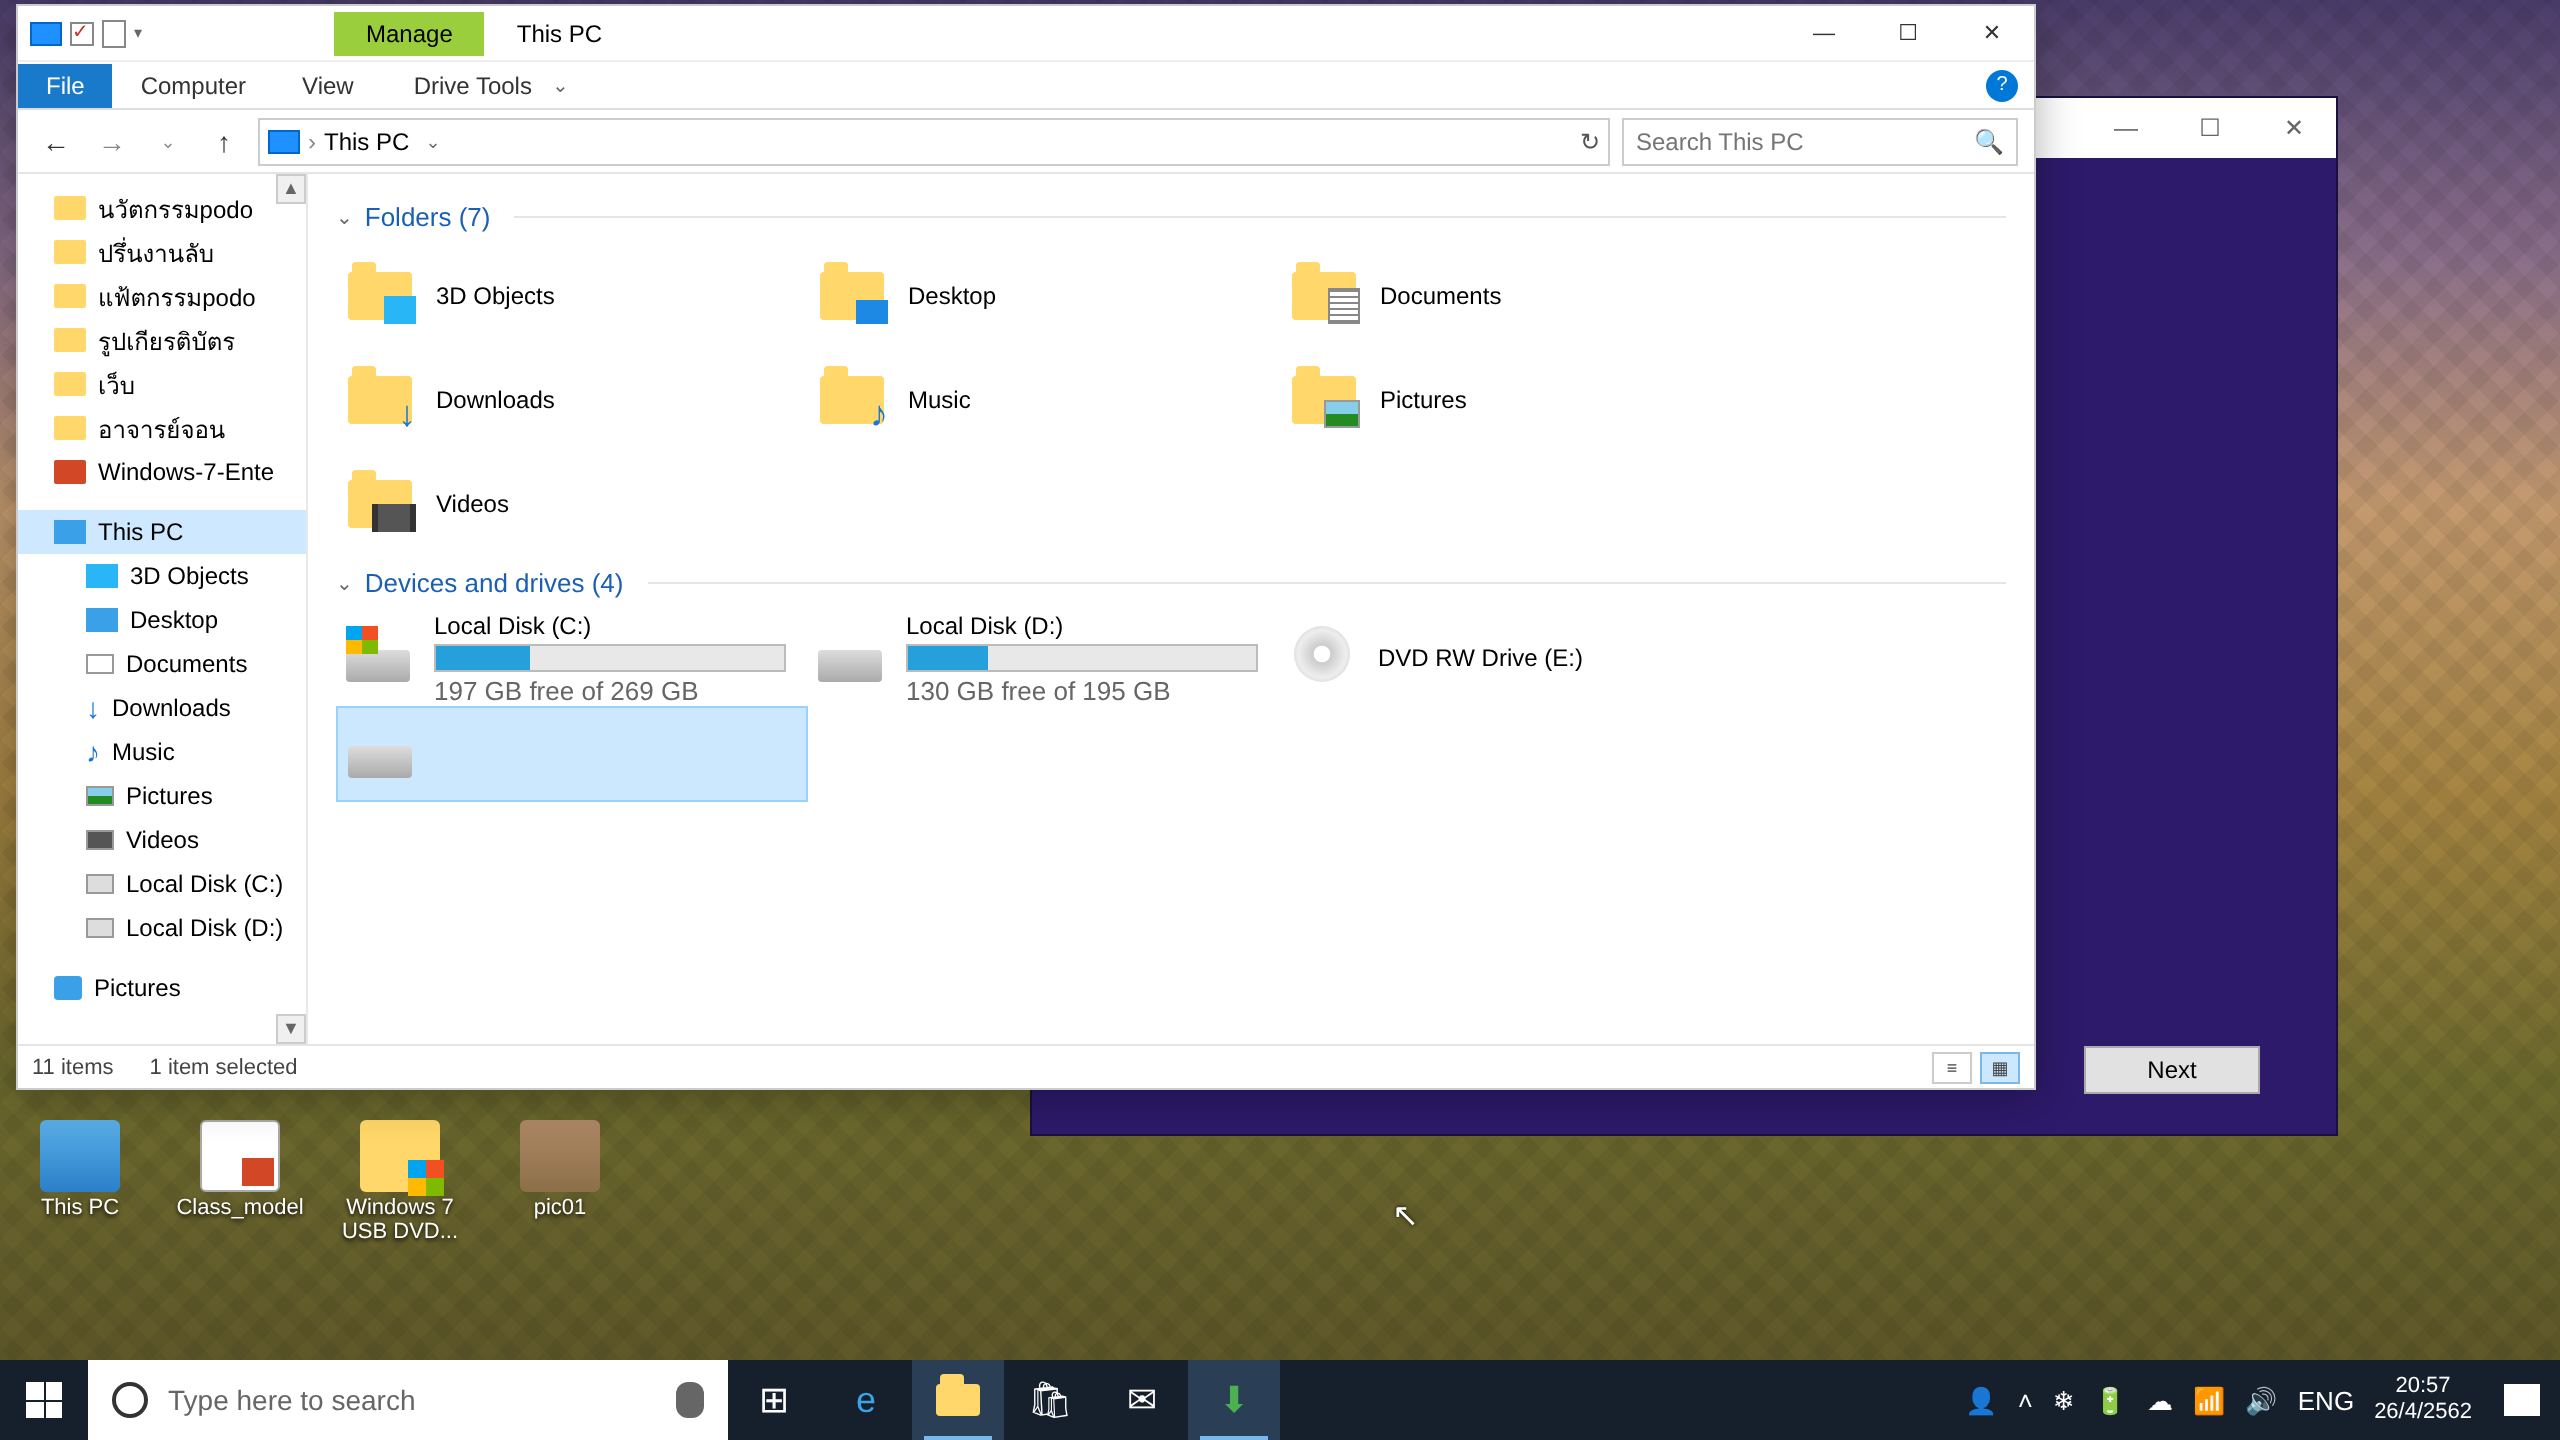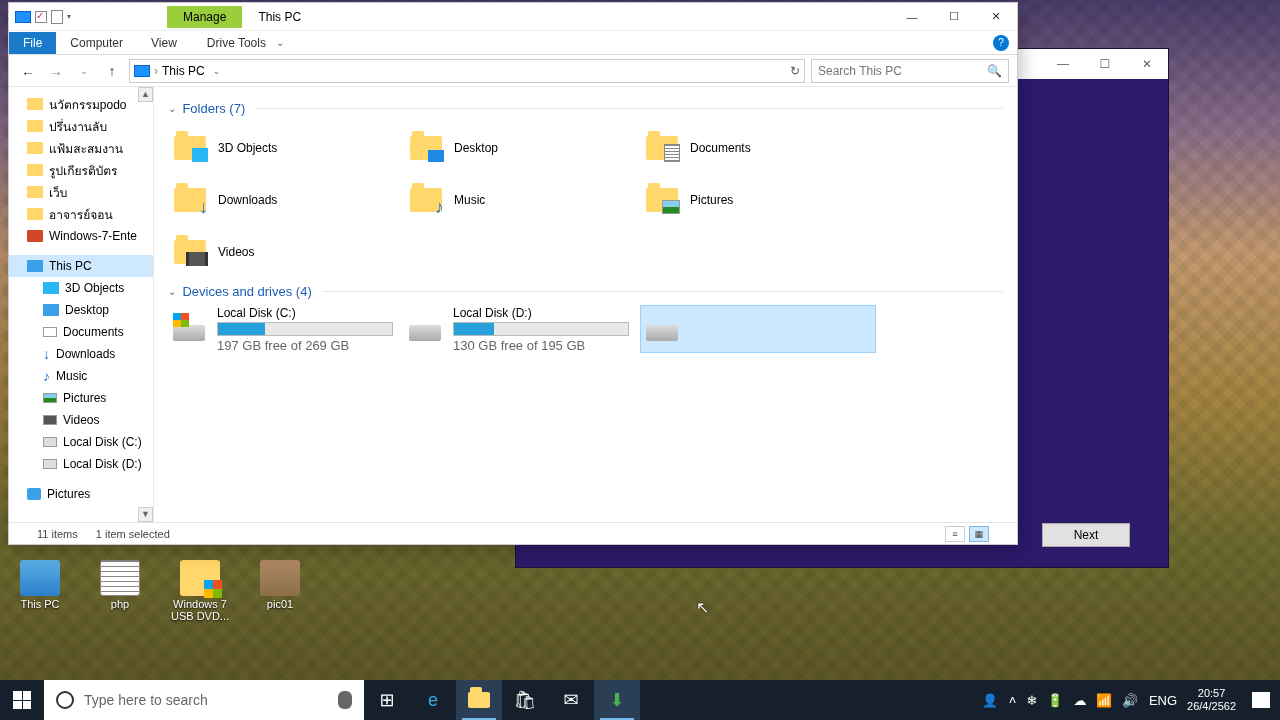--- a/index.html
+++ b/index.html
@@ -82,21 +82,21 @@
 .hdd{width:32px;height:16px;background:linear-gradient(#ddd,#aaa);border-radius:2px;position:absolute;bottom:4px;left:2px;}
 .hdd.win::before{content:"";position:absolute;top:-12px;left:0;width:16px;height:14px;background:conic-gradient(#f25022 25%,#7fba00 25% 50%,#ffb900 50% 75%,#00a4ef 75%);}
 .dvd{width:28px;height:28px;border-radius:50%;background:radial-gradient(#fff 20%,#ccc 22%,#eee 60%,#bbb 100%);position:absolute;top:0;left:4px;}
 .drv-info{flex:1;display:flex;flex-direction:column;gap:2px;}
 .drv-name{font-size:12px;}
 .drv-bar{width:176px;height:14px;border:1px solid #bbb;background:#e8e8e8;position:relative;}
 .drv-fill{position:absolute;left:0;top:0;bottom:0;background:#26a0da;}
 .drv-free{font-size:13px;color:#666;}
 .drv-sub{font-size:11px;color:#666;}
 
-.status{height:22px;border-top:1px solid #e5e5e5;display:flex;align-items:center;padding:0 28px;font-size:11px;gap:18px;color:#444;}
+.status{height:22px;border-top:1px solid #e5e5e5;display:flex;align-items:center;padding:0 7px;font-size:11px;gap:18px;color:#444;}
 .status .views{margin-left:auto;display:flex;gap:4px;}
 .status .vbtn{width:20px;height:16px;border:1px solid #ccc;display:flex;align-items:center;justify-content:center;font-size:9px;}
 .status .vbtn.sel{background:#cce8ff;border-color:#7ab8e8;}
 
 
 .desktop-icons{position:absolute;left:10px;top:560px;display:flex;gap:20px;z-index:2;}
 .dicon{width:60px;display:flex;flex-direction:column;align-items:center;gap:2px;}
 .dicon .dimg{width:40px;height:36px;background:#ddd;border-radius:3px;}
 .dicon .dlbl{font-size:11px;color:#fff;text-shadow:0 1px 2px #000;text-align:center;line-height:1.1;}
 .di-pc{background:linear-gradient(#5ab0e8,#2a7fc8)!important;}
@@ -190,21 +190,21 @@
       <div class="nav-item">
           <div class="fico"></div>
           <span>นวัตกรรมpodo</span>
         </div>
       <div class="nav-item">
           <div class="fico"></div>
           <span>ปรึ่นงานลับ</span>
         </div>
       <div class="nav-item">
           <div class="fico"></div>
-          <span>แฟ้มสะสมงาน</span>
+          <span>แฟ้ตกรรมpodo</span>
         </div>
       <div class="nav-item">
           <div class="fico"></div>
           <span>รูปเกียรติบัตร</span>
         </div>
       <div class="nav-item">
           <div class="fico"></div>
           <span>เว็บ</span>
         </div>
       <div class="nav-item">
@@ -338,20 +338,28 @@
               <div class="hdd"></div>
             </div>
           <div class="drv-info">
             <div class="drv-name">Local Disk (D:)</div>
             <div class="drv-bar">
                 <div class="drv-fill" style="width:23%;"></div>
               </div>
             <div class="drv-free">130 GB free of 195 GB</div>
           </div>
         </div>
+        <div class="drive-tile">
+          <div class="drv-icon">
+              <div class="dvd"></div>
+            </div>
+          <div class="drv-info">
+            <div class="drv-name">DVD RW Drive (E:)</div>
+          </div>
+        </div>
         <div class="drive-tile sel">
           <div class="drv-icon">
               <div class="hdd"></div>
             </div>
         </div>
       </div>
     </div>
   </div>
 
   <div class="status">
@@ -363,22 +371,22 @@
     </div>
   </div>
 </div>
 
 <div class="desktop-icons">
   <div class="dicon">
       <div class="dimg di-pc"></div>
       <div class="dlbl">This PC</div>
     </div>
   <div class="dicon">
-      <div class="dimg di-txt"></div>
-      <div class="dlbl">php</div>
+      <div class="dimg di-ppt"></div>
+      <div class="dlbl">Class_model</div>
     </div>
   <div class="dicon">
       <div class="dimg di-w7"></div>
       <div class="dlbl">Windows 7 USB DVD...</div>
     </div>
   <div class="dicon">
       <div class="dimg di-img"></div>
       <div class="dlbl">pic01</div>
     </div>
 </div>

